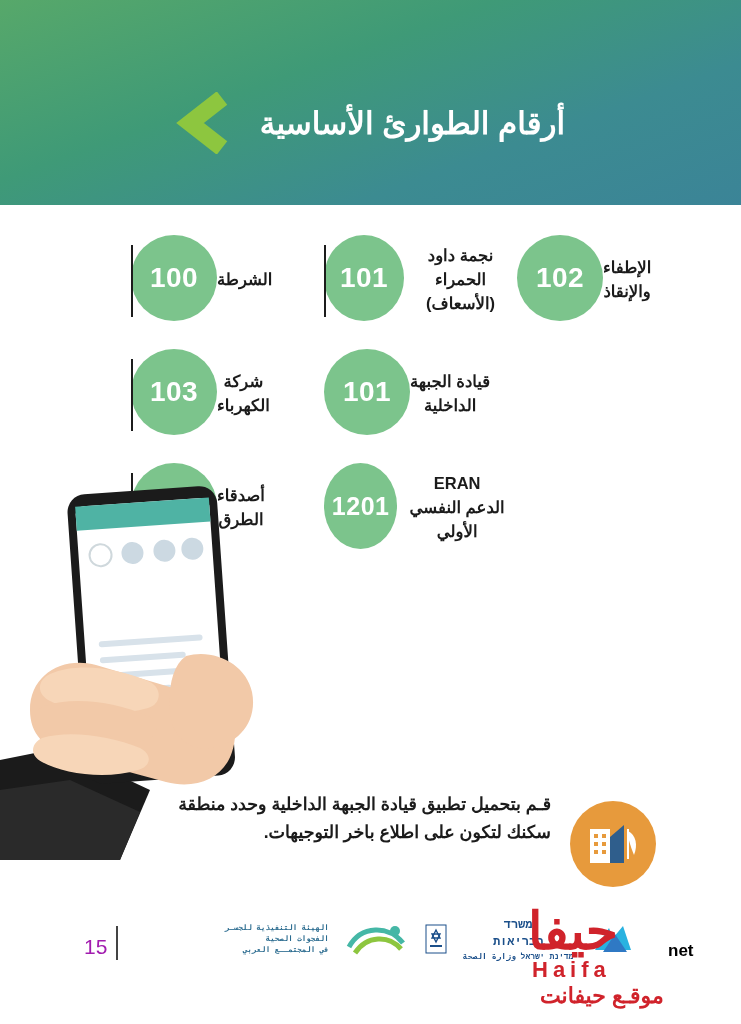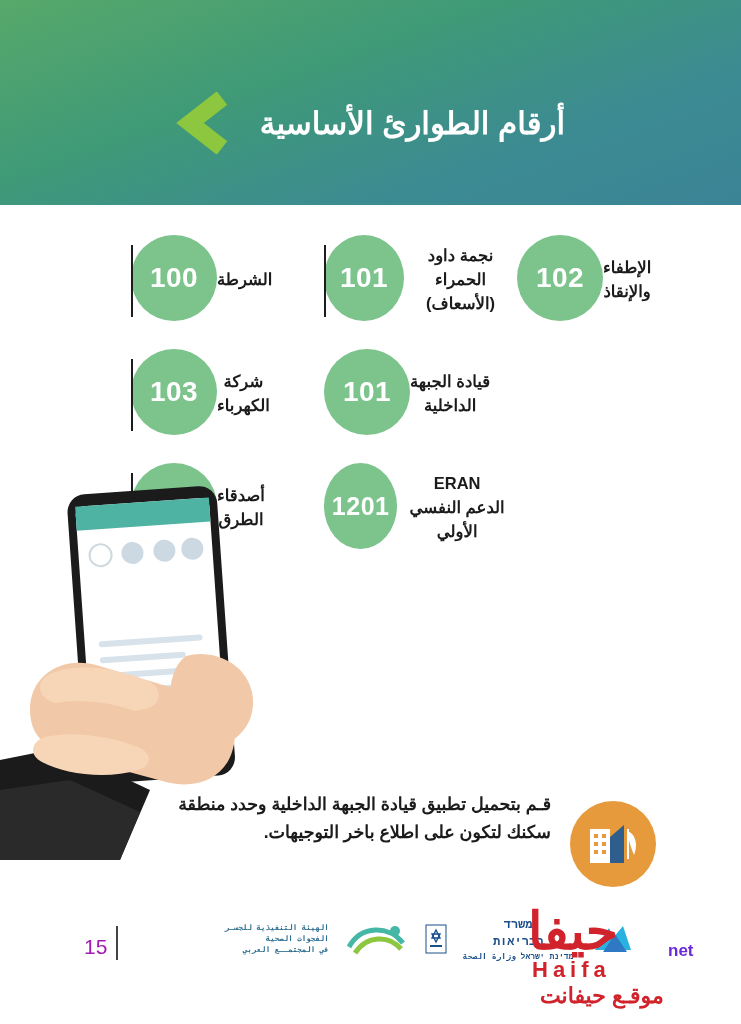--- a/index.html
+++ b/index.html
@@ -239,21 +239,21 @@
     font-weight: bold;
     color: #d0232b;
     letter-spacing: 5px;
   }
   .wm-net {
     position: absolute;
     left: 140px;
     top: 36px;
     font-size: 17px;
     font-weight: bold;
-    color: #6d28d9;
+    color: #000000;
   }
   .wm-ar {
     position: absolute;
     left: 12px;
     top: 78px;
     font-size: 22px;
     font-weight: bold;
     color: #d0232b;
     direction: rtl;
   }

